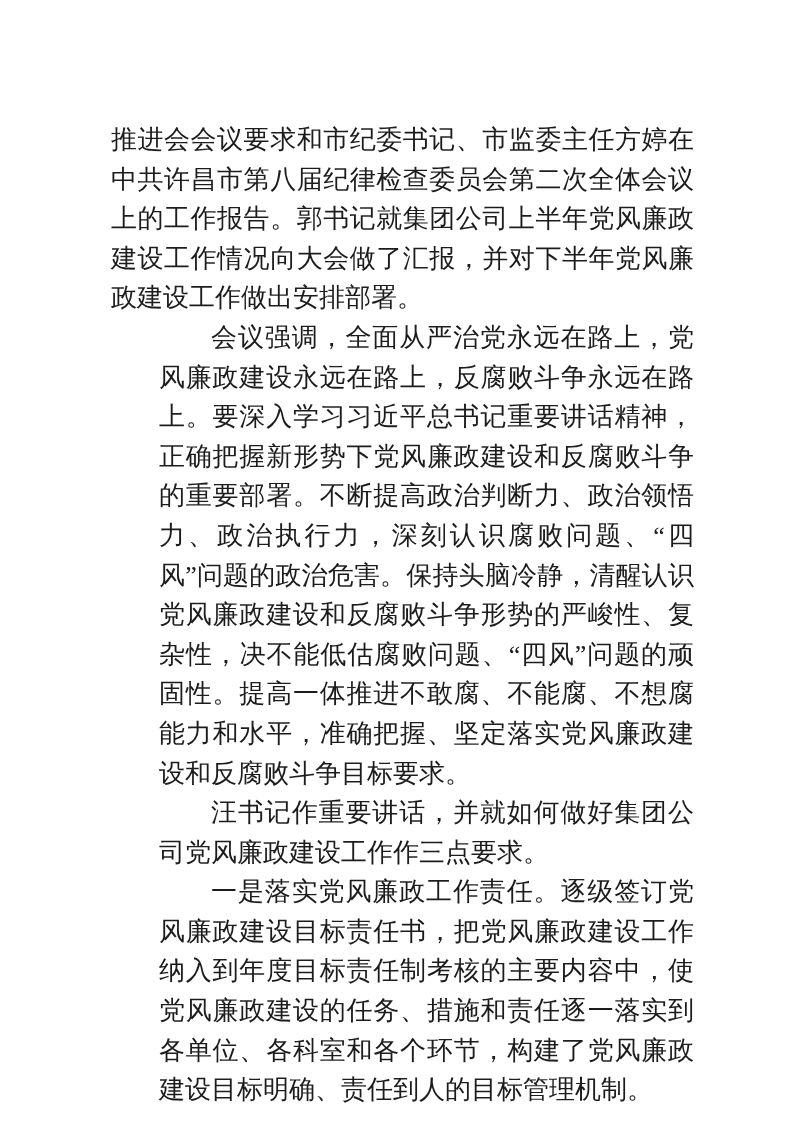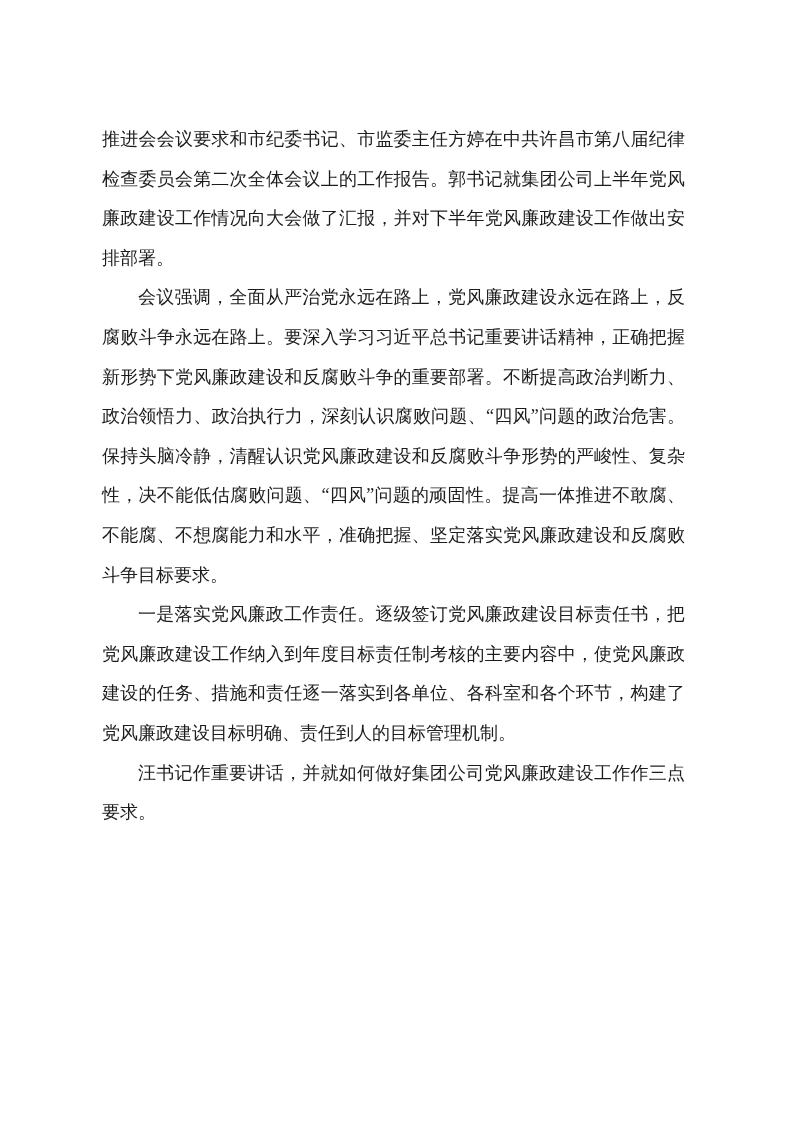--- a/index.html
+++ b/index.html
@@ -11,40 +11,41 @@
     position: relative;
     width: 793px;
     height: 1122px;
     background: #ffffff;
     overflow: hidden;
     font-family: "Liberation Serif", "DejaVu Serif", serif;
     color: #1c1c1c;
   }
   .doc-content {
     position: absolute;
-    left: 102px;
+    left: 111px;
     top: 120px;
     width: 583px;
-    font-size: 18px;
+    font-size: 26px;
     line-height: 39.6px;
     text-align: justify;
     letter-spacing: 0;
   }
   .doc-content p {
     margin: 0;
     padding: 0;
     word-break: break-all;
   }
   .doc-content p.indent {
     text-indent: 2em;
+    margin-left: 48px;
   }
 </style>
 </head>
 <body>
 
 <div class="page" style="background: rgb(255, 255, 255); color: rgb(28, 28, 28);">
   <div class="doc-content" id="doc-content">
       <p>推进会会议要求和市纪委书记、市监委主任方婷在中共许昌市第八届纪律检查委员会第二次全体会议上的工作报告。郭书记就集团公司上半年党风廉政建设工作情况向大会做了汇报，并对下半年党风廉政建设工作做出安排部署。</p>
       <p class="indent">会议强调，全面从严治党永远在路上，党风廉政建设永远在路上，反腐败斗争永远在路上。要深入学习习近平总书记重要讲话精神，正确把握新形势下党风廉政建设和反腐败斗争的重要部署。不断提高政治判断力、政治领悟力、政治执行力，深刻认识腐败问题、“四风”问题的政治危害。保持头脑冷静，清醒认识党风廉政建设和反腐败斗争形势的严峻性、复杂性，决不能低估腐败问题、“四风”问题的顽固性。提高一体推进不敢腐、不能腐、不想腐能力和水平，准确把握、坚定落实党风廉政建设和反腐败斗争目标要求。</p>
+      <p class="indent">汪书记作重要讲话，并就如何做好集团公司党风廉政建设工作作三点要求。</p>
       <p class="indent">一是落实党风廉政工作责任。逐级签订党风廉政建设目标责任书，把党风廉政建设工作纳入到年度目标责任制考核的主要内容中，使党风廉政建设的任务、措施和责任逐一落实到各单位、各科室和各个环节，构建了党风廉政建设目标明确、责任到人的目标管理机制。</p>
-      <p class="indent">汪书记作重要讲话，并就如何做好集团公司党风廉政建设工作作三点要求。</p>
     </div>
 </div>
 
 </body></html>

